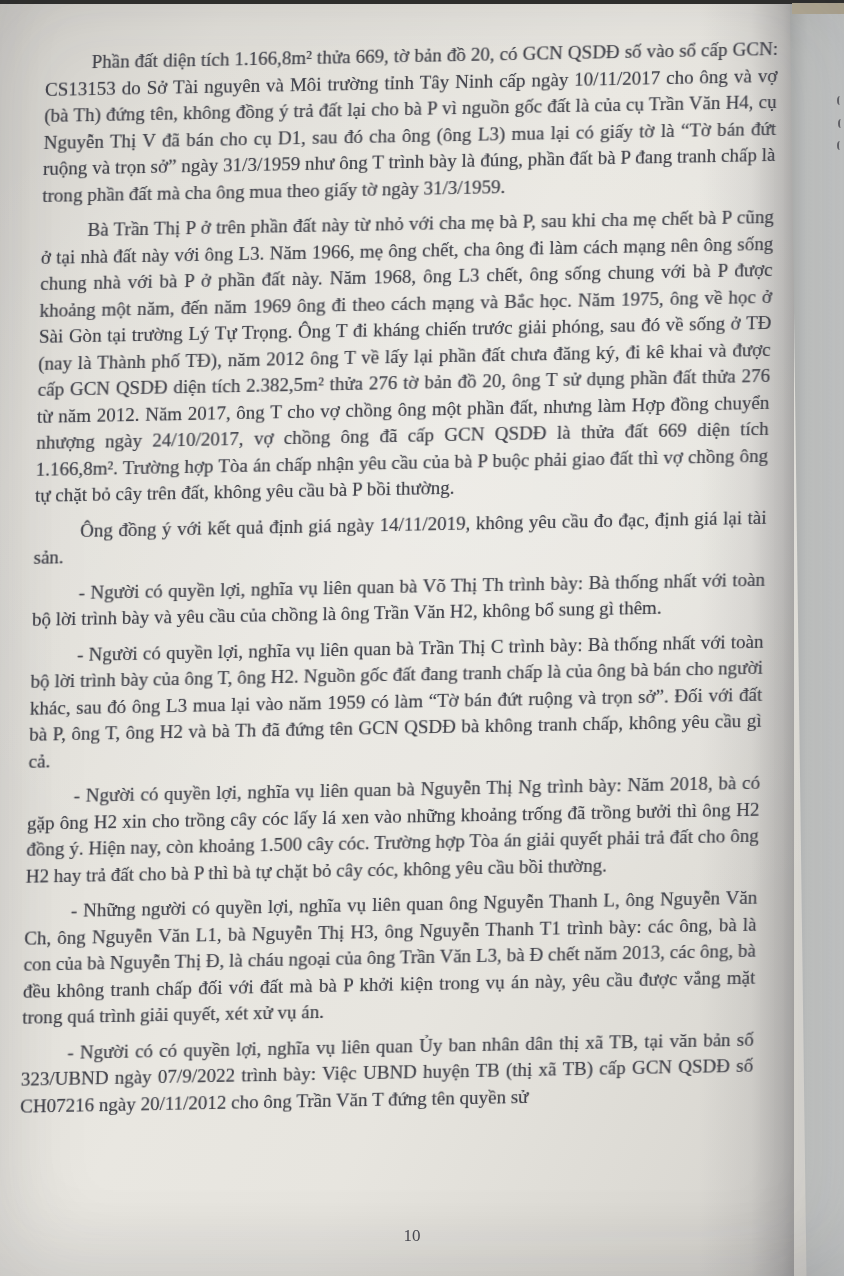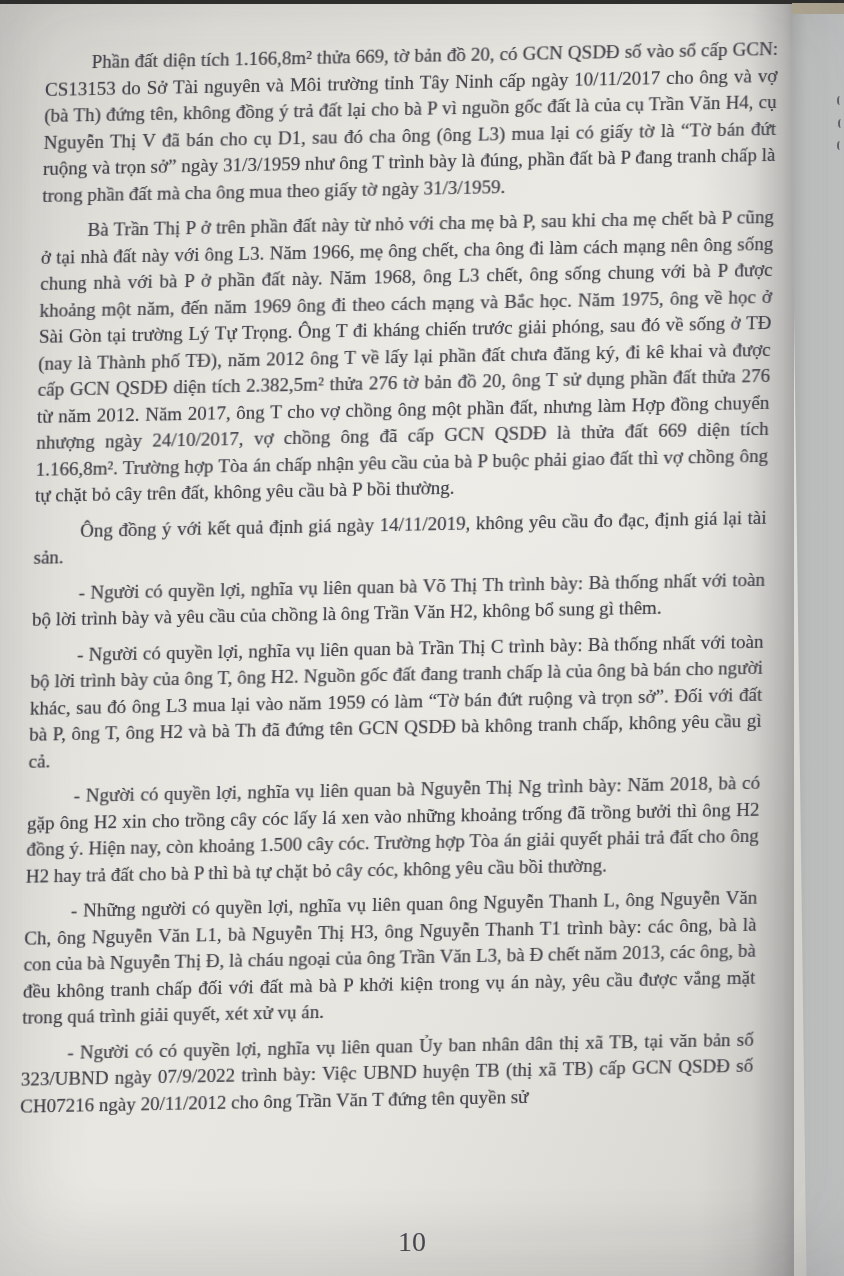--- a/index.html
+++ b/index.html
@@ -89,21 +89,21 @@
     text-indent: 46px;
     text-align: justify;
   }
   .page-number {
     position: absolute;
     top: 1226px; left: 0;
     width: 824px;
     text-align: center;
     color: #4a4b52;
     font-family: "Liberation Serif", "DejaVu Serif", serif;
-    font-size: 28px;
+    font-size: 17px;
     filter: blur(0.2px);
   }
 </style>
 </head>
 <body>
 
 <div class="photo">
   <div class="paper"></div>
 
   <div class="textblock">

